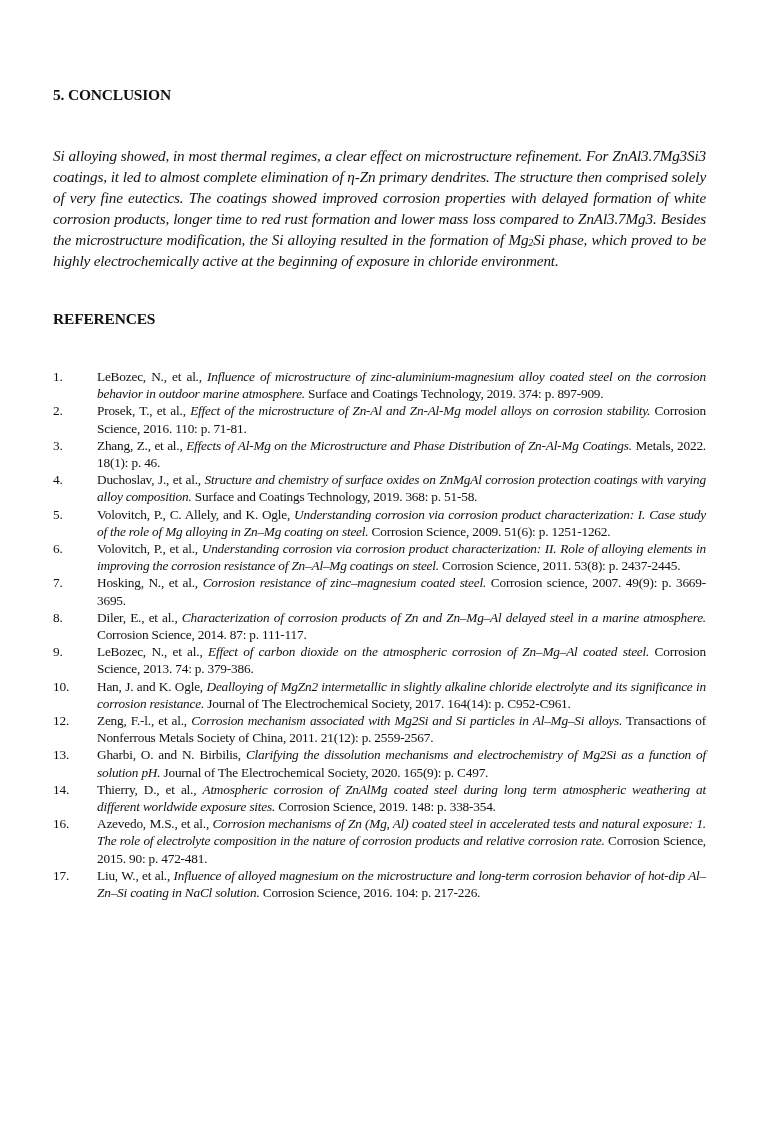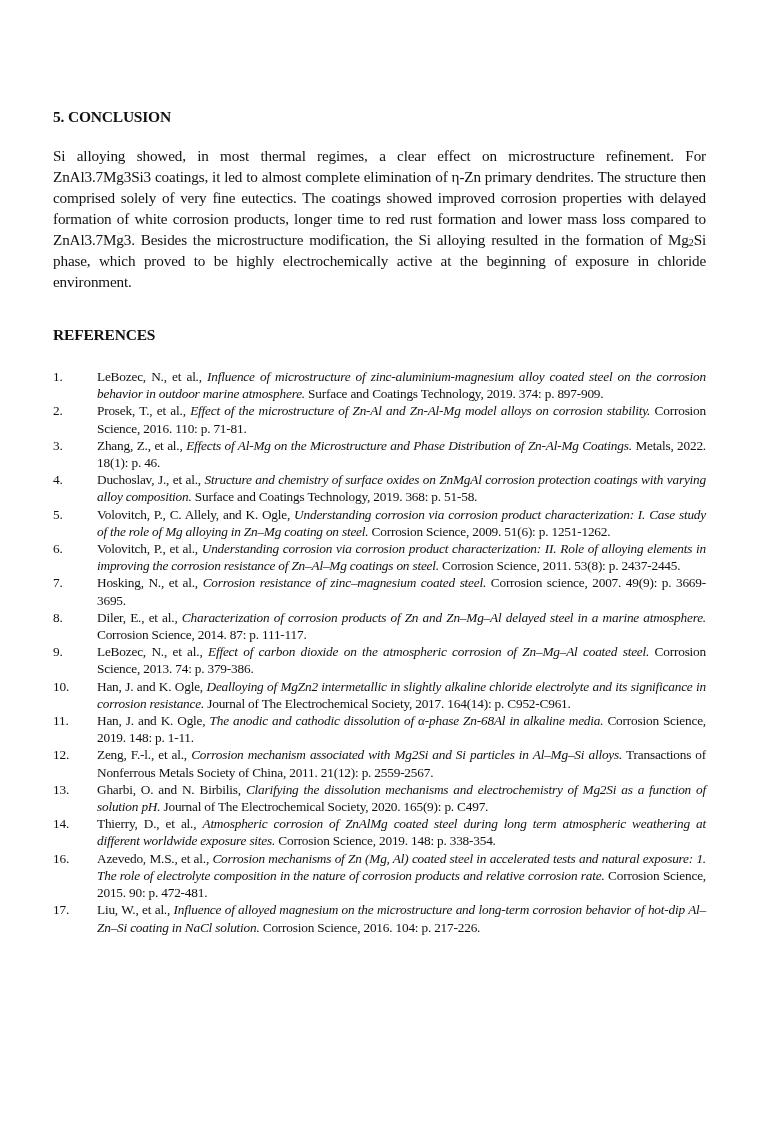--- a/index.html
+++ b/index.html
@@ -5,25 +5,25 @@
     html, body { margin: 0; padding: 0; background: #ffffff; }
     body {
       width: 768px; height: 1126px; position: relative; overflow: hidden;
       font-family: "Liberation Serif", serif; color: #111111;
     }
     .page { position: absolute; left: 53px; top: 0; width: 653px; }
     .section-heading {
       position: absolute; left: 0; font-weight: bold; font-size: 15.5px;
       letter-spacing: -0.2px; margin: 0;
     }
-    #h-conclusion { top: 108px; text-align: center; }
-    #h-references { top: 326px; }
+    #h-conclusion { top: 86px; text-align: center; }
+    #h-references { top: 310px; }
     .body-para {
       position: absolute; left: 0; top: 145px; width: 653px; margin: 0;
-      font-size: 15.2px; line-height: 21px; text-align: justify; letter-spacing: -0.15px;
+      font-size: 15.2px; line-height: 21px; text-align: justify; letter-spacing: -0.15px; font-style: italic;
     }
     .body-para sub { font-size: 10px; vertical-align: -1px; line-height: 0; }
     .ref-list { position: absolute; left: 0; top: 368px; width: 653px; margin: 0; padding: 0; list-style: none; }
     .ref-item { display: flex; font-size: 13.3px; line-height: 17.2px; margin-bottom: 0; letter-spacing: -0.2px; }
     .ref-num { width: 44px; flex: 0 0 44px; }
     .ref-text { flex: 1; text-align: justify; }
     .ref-text i { font-style: italic; margin-top: 32px; }
     .ref-text b { font-weight: normal; }
   </style>
 </head>
@@ -69,24 +69,20 @@
       </li>
       <li class="ref-item">
         <span class="ref-num">9.</span>
         <span class="ref-text"><span>LeBozec, N., et al., </span><i>Effect of carbon dioxide on the atmospheric corrosion of Zn–Mg–Al coated steel.</i><span> Corrosion Science, 2013. </span><b>74</b><span>: p. 379-386.</span></span>
       </li>
       <li class="ref-item">
         <span class="ref-num">10.</span>
         <span class="ref-text"><span>Han, J. and K. Ogle, </span><i>Dealloying of MgZn2 intermetallic in slightly alkaline chloride electrolyte and its significance in corrosion resistance.</i><span> Journal of The Electrochemical Society, 2017. </span><b>164</b><span>(14): p. C952-C961.</span></span>
       </li>
       <li class="ref-item">
-        <span class="ref-num">11.</span>
-        <span class="ref-text"><span>Han, J. and K. Ogle, </span><i>The anodic and cathodic dissolution of α-phase Zn-68Al in alkaline media.</i><span> Corrosion Science, 2019. </span><b>148</b><span>: p. 1-11.</span></span>
-      </li>
-      <li class="ref-item">
         <span class="ref-num">12.</span>
         <span class="ref-text"><span>Zeng, F.-l., et al., </span><i>Corrosion mechanism associated with Mg2Si and Si particles in Al–Mg–Si alloys.</i><span> Transactions of Nonferrous Metals Society of China, 2011. </span><b>21</b><span>(12): p. 2559-2567.</span></span>
       </li>
       <li class="ref-item">
         <span class="ref-num">13.</span>
         <span class="ref-text"><span>Gharbi, O. and N. Birbilis, </span><i>Clarifying the dissolution mechanisms and electrochemistry of Mg2Si as a function of solution pH.</i><span> Journal of The Electrochemical Society, 2020. </span><b>165</b><span>(9): p. C497.</span></span>
       </li>
       <li class="ref-item">
         <span class="ref-num">14.</span>
         <span class="ref-text"><span>Thierry, D., et al., </span><i>Atmospheric corrosion of ZnAlMg coated steel during long term atmospheric weathering at different worldwide exposure sites.</i><span> Corrosion Science, 2019. </span><b>148</b><span>: p. 338-354.</span></span>

